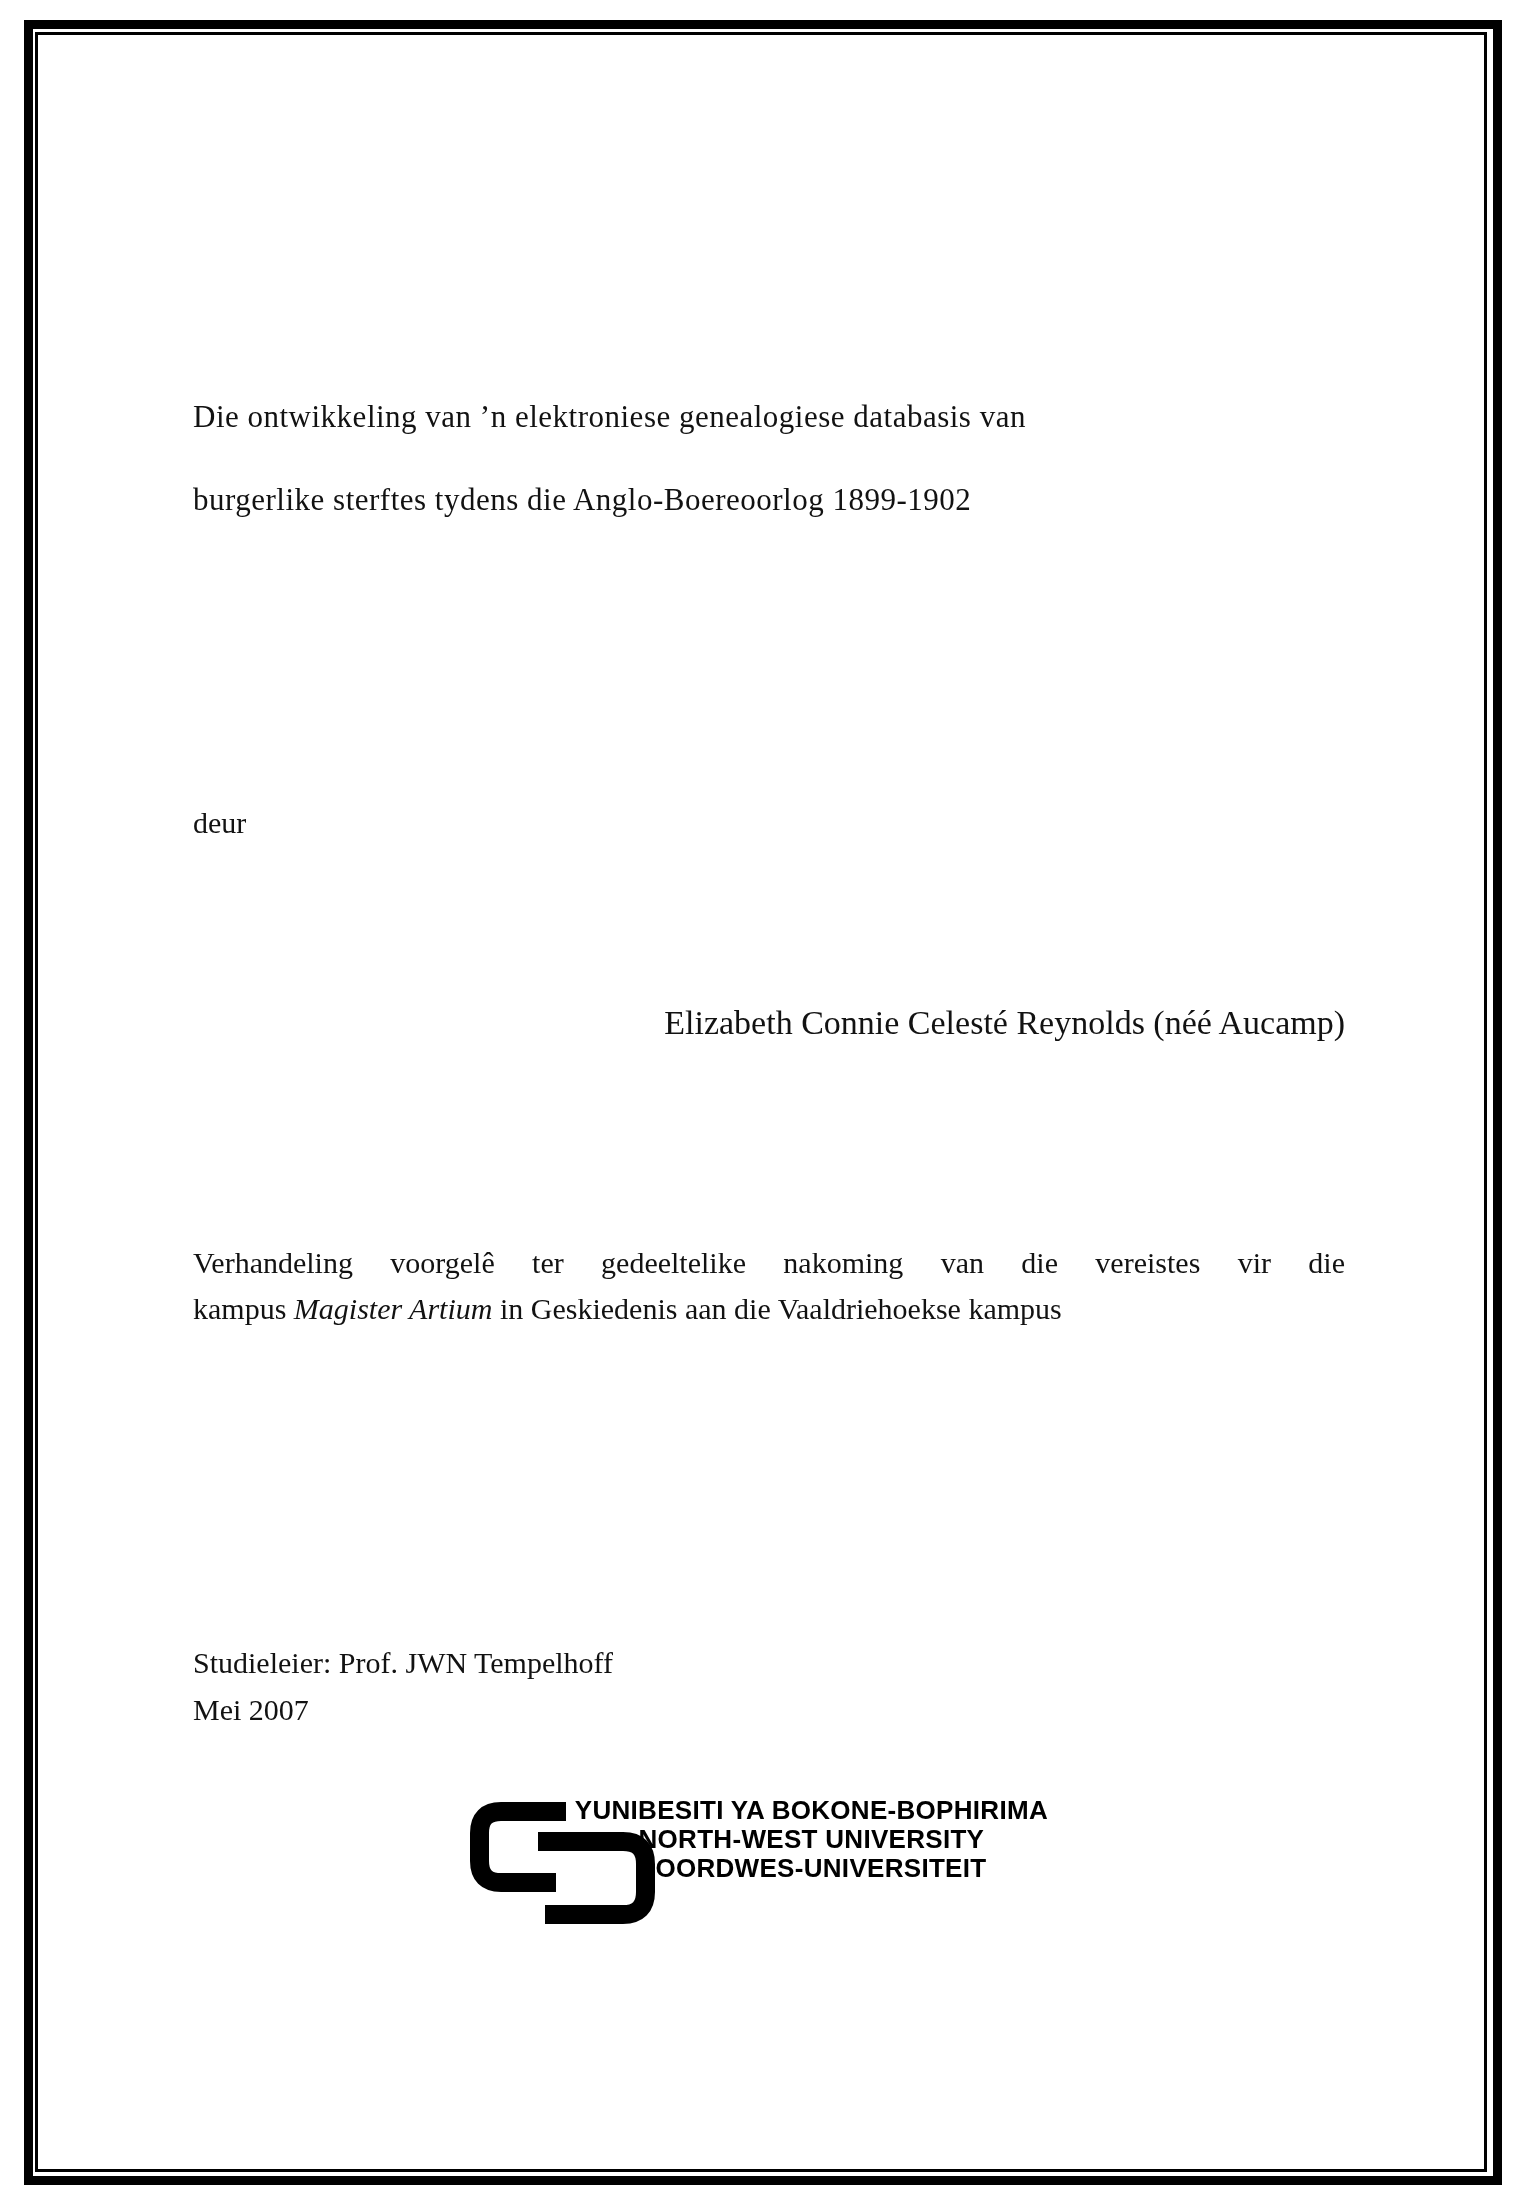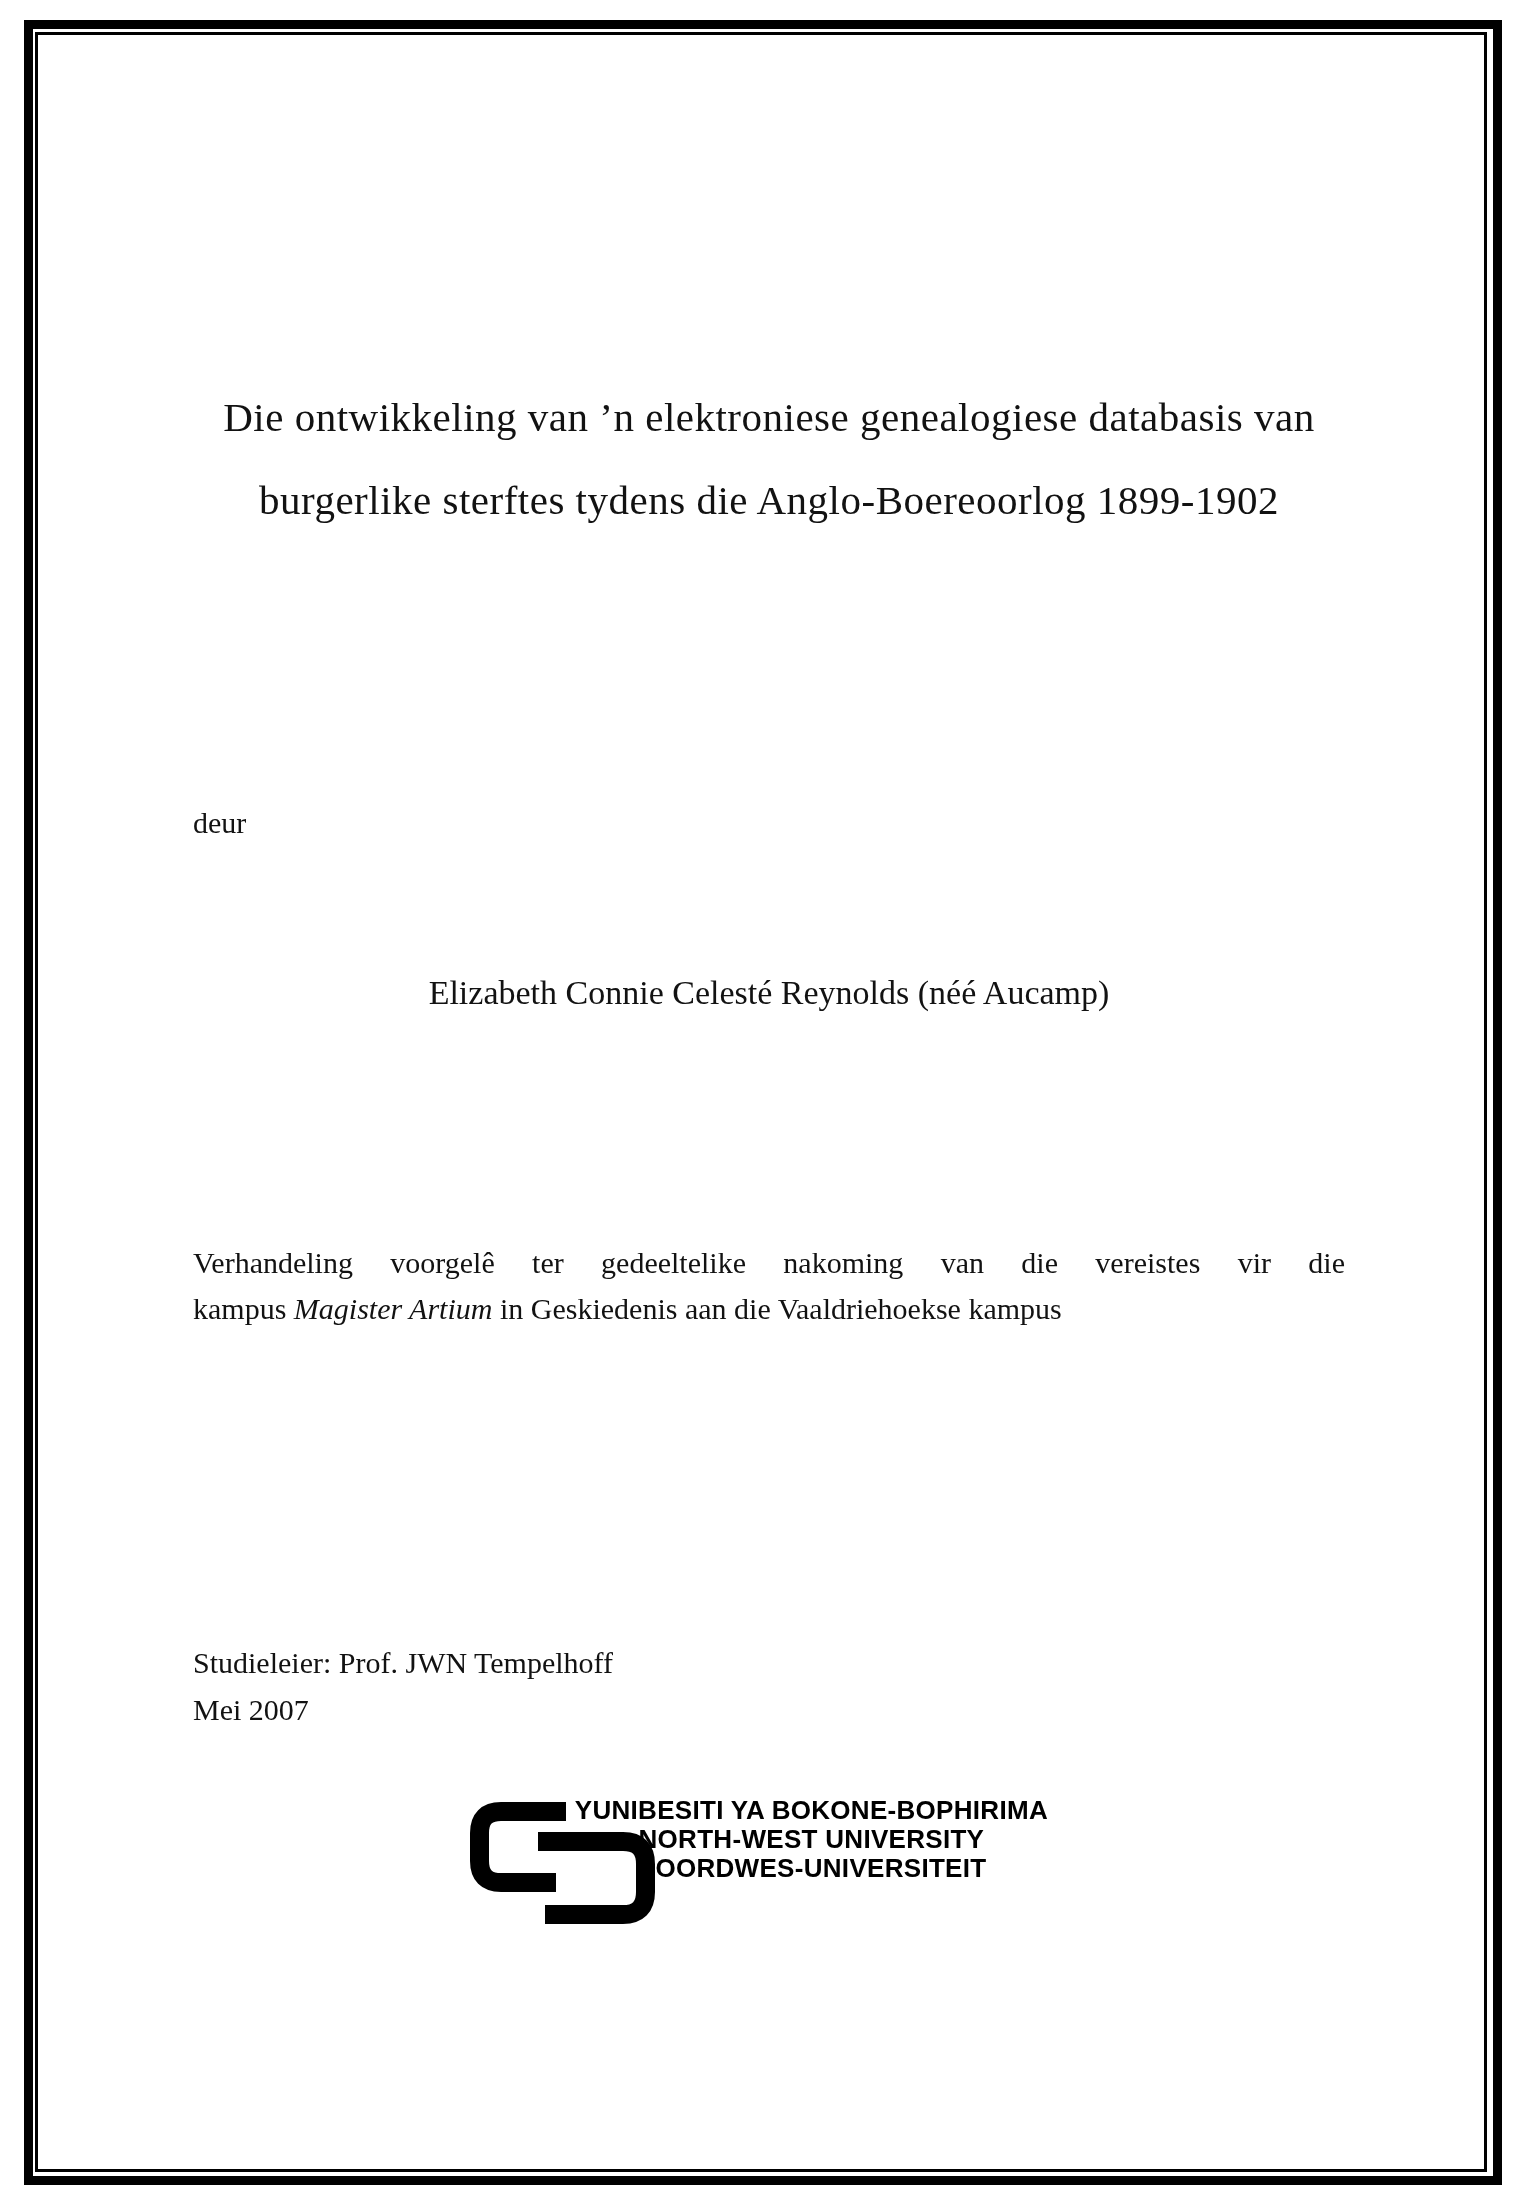--- a/index.html
+++ b/index.html
@@ -28,39 +28,38 @@
     position: absolute;
     left: 35px; top: 32px;
     width: 1452px; height: 2140px;
     border: 3px solid #000000;
     box-sizing: border-box;
   }
   .tline {
     position: absolute;
     left: 193px;
     width: 1152px;
-    text-align: center;
-    font-size: 41px;
+    font-size: 31px;
     line-height: 50px;
     white-space: nowrap;
     letter-spacing: 0.5px;
   }
   .t1 { top: 392px; }
   .t2 { top: 475px; }
   .byline {
     position: absolute;
     left: 193px; top: 806px;
     width: 1152px;
     font-size: 30px;
   }
   .author {
     position: absolute;
-    left: 193px; top: 974px;
+    left: 193px; top: 1004px;
     width: 1152px;
-    text-align: center;
+    text-align: right;
     font-size: 34px;
     white-space: nowrap;
   }
   .statement {
     position: absolute;
     left: 193px; top: 1221px;
     width: 1152px;
     font-size: 30px;
     line-height: 46px;
   }

